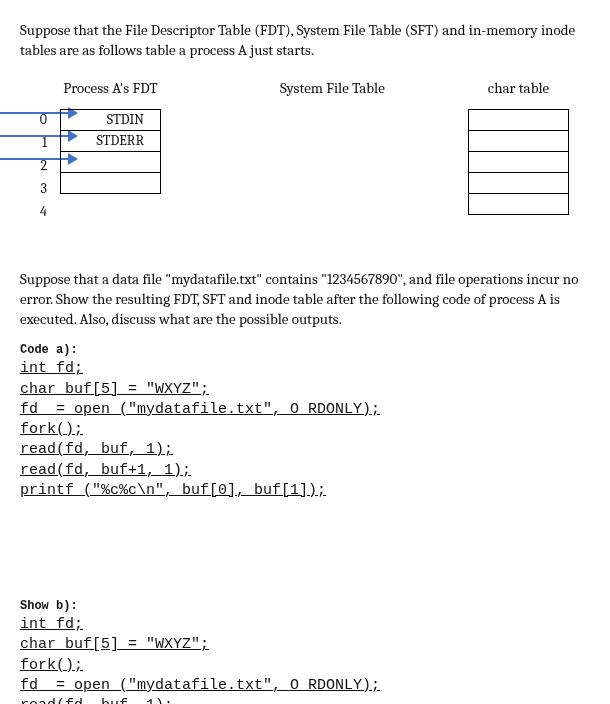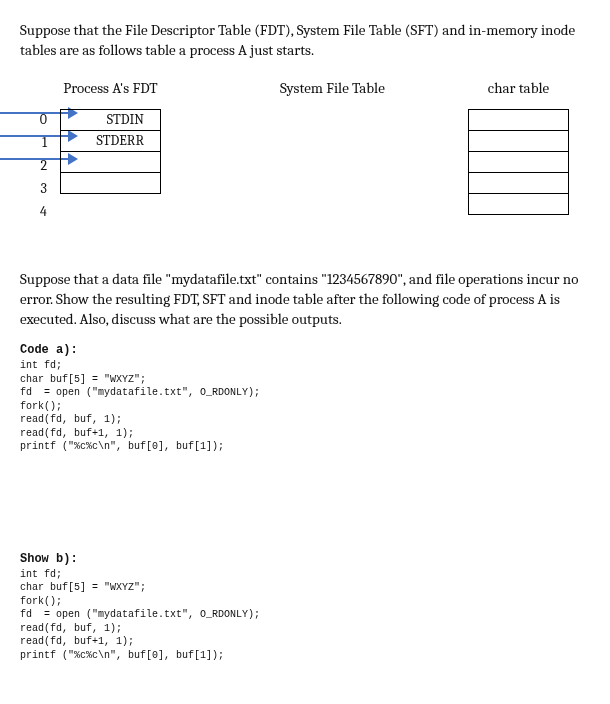--- a/index.html
+++ b/index.html
@@ -67,24 +67,25 @@
     border-bottom: 6px solid transparent;
     border-left: 10px solid #4472c4;
   }
   .question {
     margin-top: 20px;
     margin-bottom: 14px;
     line-height: 1.35;
   }
   .code-block {
     font-family: 'Courier New', monospace;
-    font-size: 10px;
+    font-size: 15px;
     line-height: 1.35;
     white-space: pre;
     margin-bottom: 8px;
+    text-decoration: underline;
   }
   .code-heading {
     font-family: 'Courier New', monospace;
     font-size: 12px;
     font-weight: bold;
     margin-bottom: 2px;
   }
   .gap {
     height: 90px;
   }

